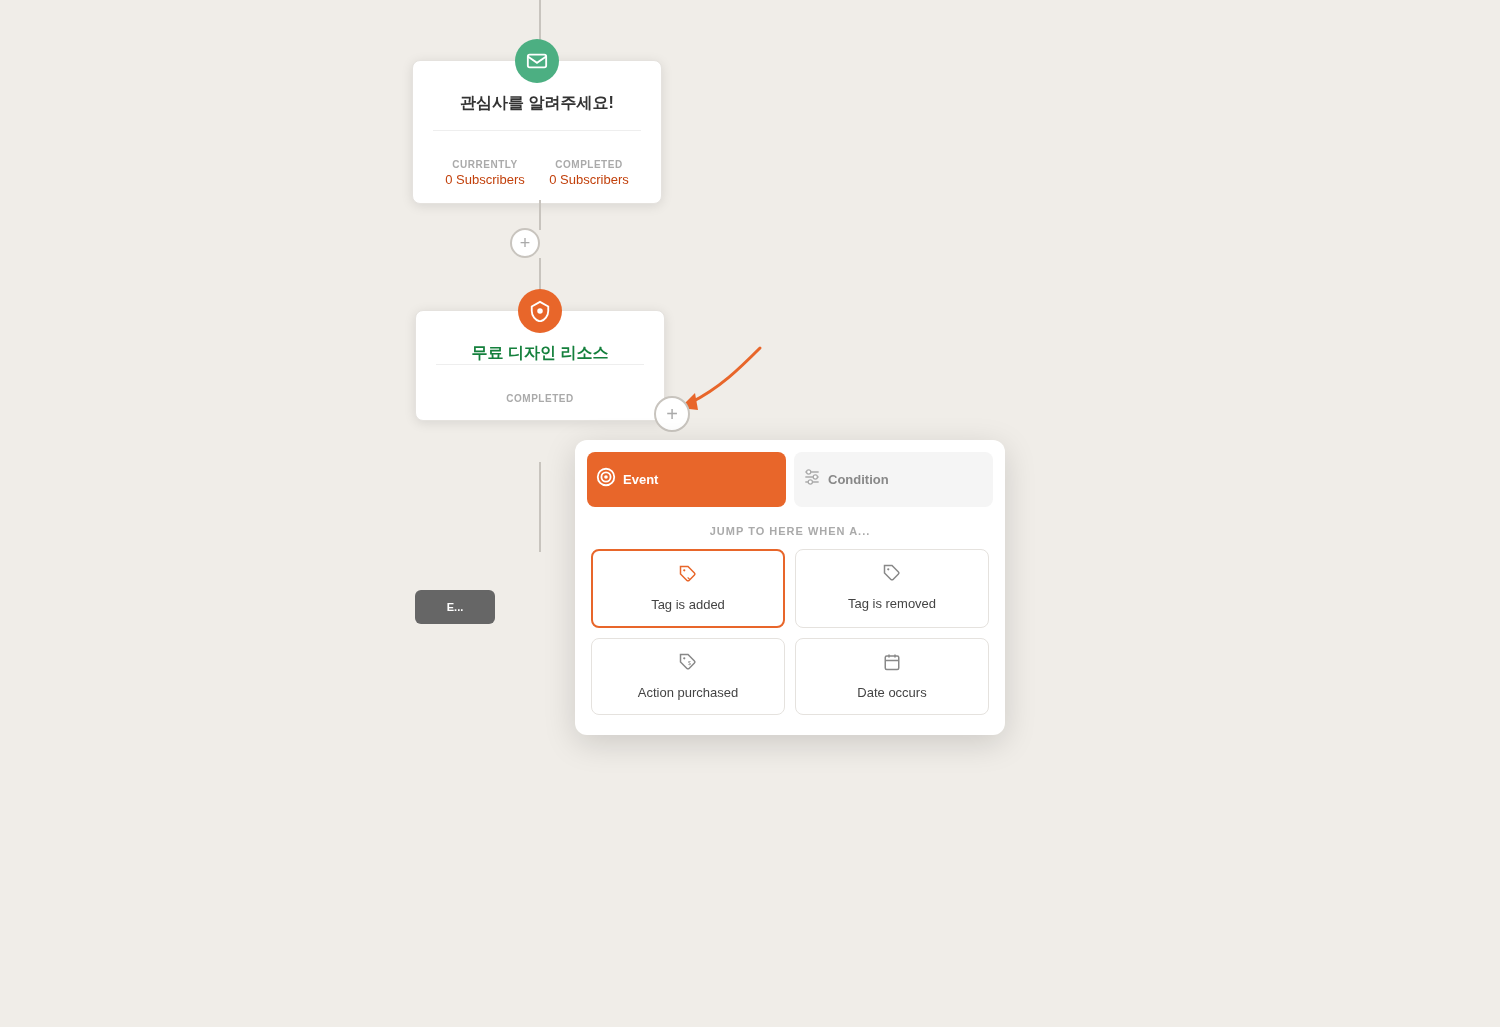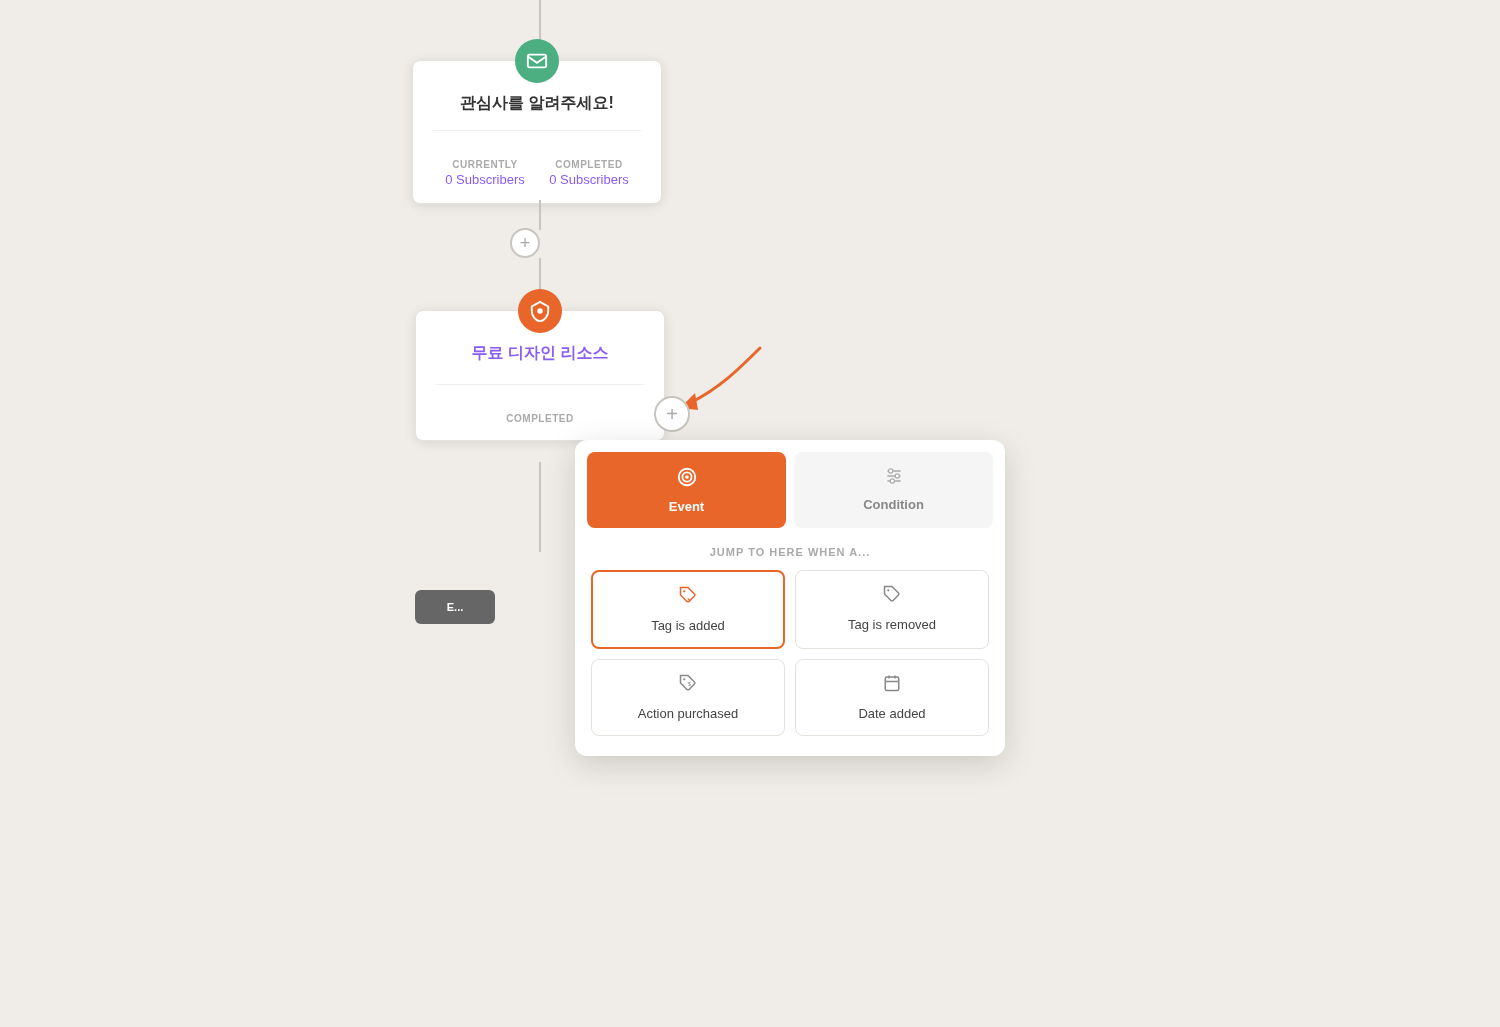--- a/index.html
+++ b/index.html
@@ -75,21 +75,21 @@
     .stat-label {
       font-size: 10px;
       font-weight: 700;
       color: #aaa;
       letter-spacing: 0.5px;
       text-transform: uppercase;
     }
 
     .stat-value {
       font-size: 13px;
-      color: #8b5cf6;
+      color: #c2410c;
       margin-top: 2px;
     }
 
     
     .add-btn {
       position: absolute;
       width: 30px;
       height: 30px;
       border-radius: 50%;
       border: 2px solid #c8c4be;
@@ -116,23 +116,23 @@
     .campaign-icon-wrap {
       top: -22px;
       width: 44px;
       height: 44px;
       background: #e8662a;
     }
 
     .campaign-node-title {
       font-size: 16px;
       font-weight: 700;
-      color: #8b5cf6;
+      color: #15803d;
       margin-top: 12px;
-      margin-bottom: 20px;
+      margin-bottom: 0;
     }
 
     
     .arrow-annotation {
       position: absolute;
       top: 340px;
       left: 665px;
       width: 120px;
       height: 80px;
     }
@@ -174,21 +174,21 @@
       gap: 8px;
     }
 
     .tab-btn {
       flex: 1;
       padding: 14px 8px;
       border-radius: 8px;
       border: none;
       cursor: pointer;
       display: flex;
-      flex-direction: column;
+      flex-direction: row;
       align-items: center;
       gap: 6px;
       font-size: 13px;
       font-weight: 600;
       background: #f5f5f5;
       color: #888;
     }
 
     .tab-btn.active {
       background: #e8662a;
@@ -404,20 +404,20 @@
 
       <button class="option-btn">
         <span class="option-icon">
           <svg width="18" height="18" viewBox="0 0 24 24" fill="none">
             <rect x="3" y="4" width="18" height="18" rx="2" stroke="#888" stroke-width="2"></rect>
             <line x1="16" y1="2" x2="16" y2="6" stroke="#888" stroke-width="2"></line>
             <line x1="8" y1="2" x2="8" y2="6" stroke="#888" stroke-width="2"></line>
             <line x1="3" y1="10" x2="21" y2="10" stroke="#888" stroke-width="2"></line>
           </svg>
         </span>
-        <span>Date added</span>
+        <span>Date occurs</span>
       </button>
 
 
     </div>
   </div>
 
 </div>
 
 </body></html>

